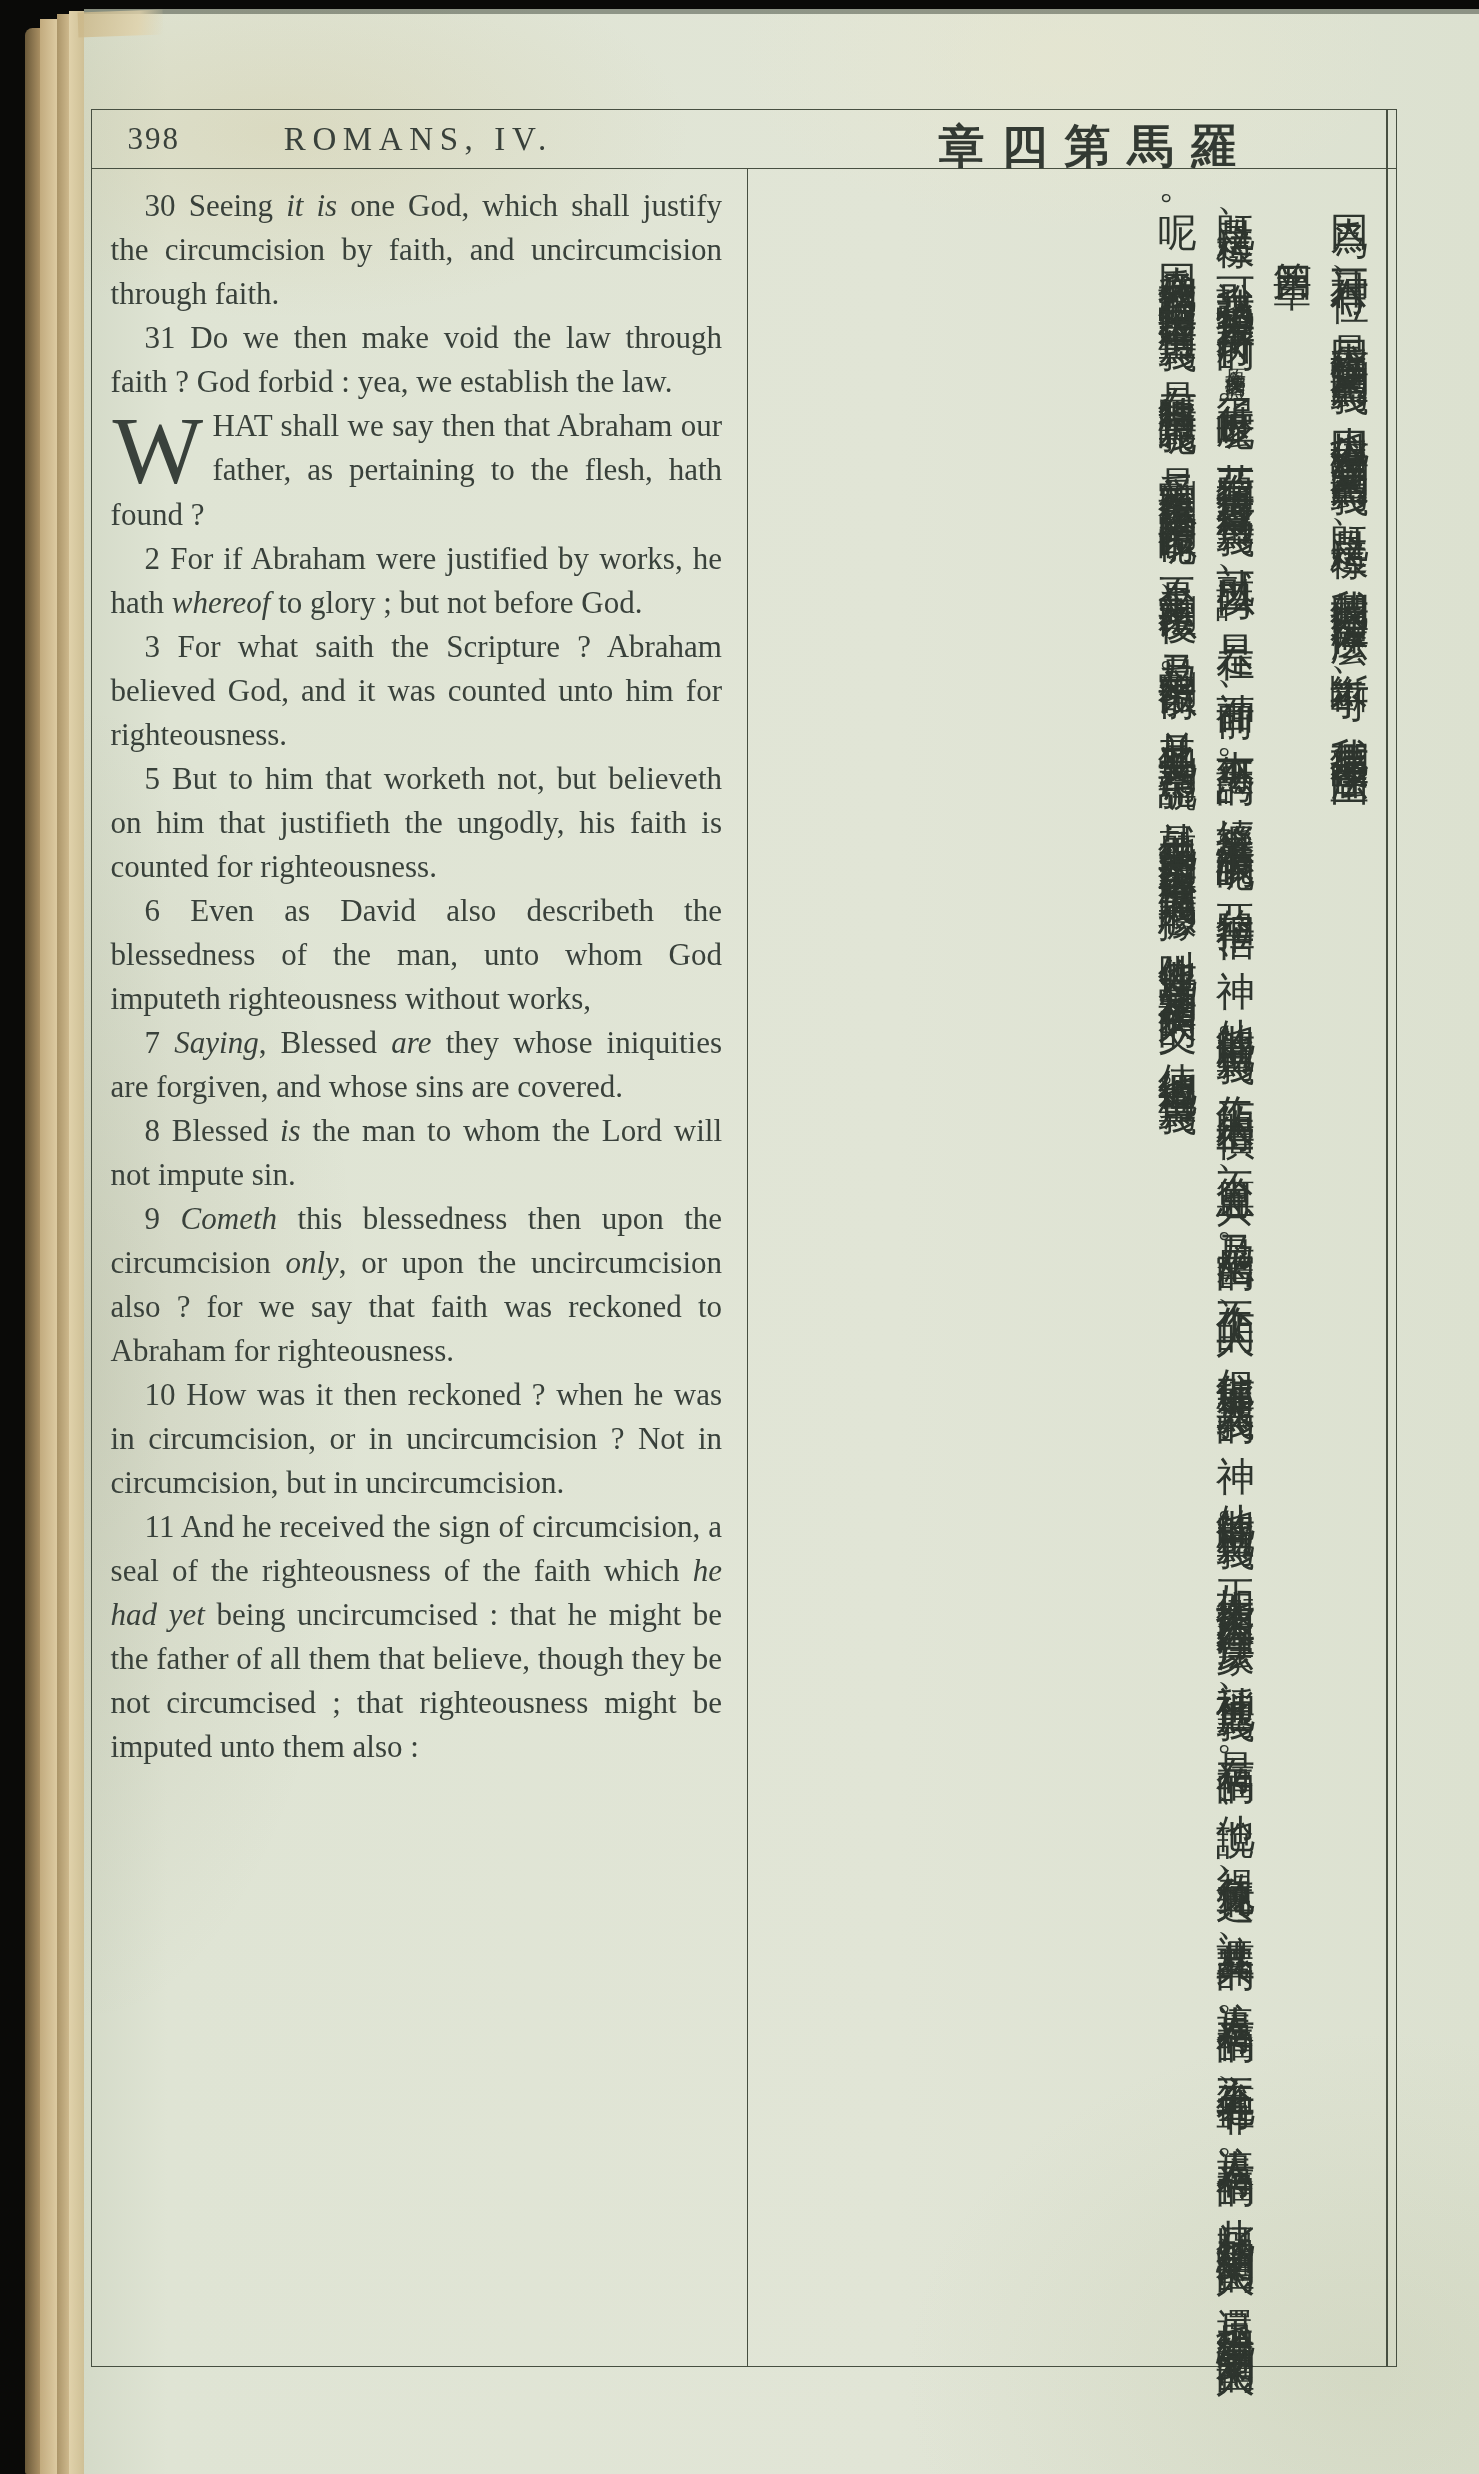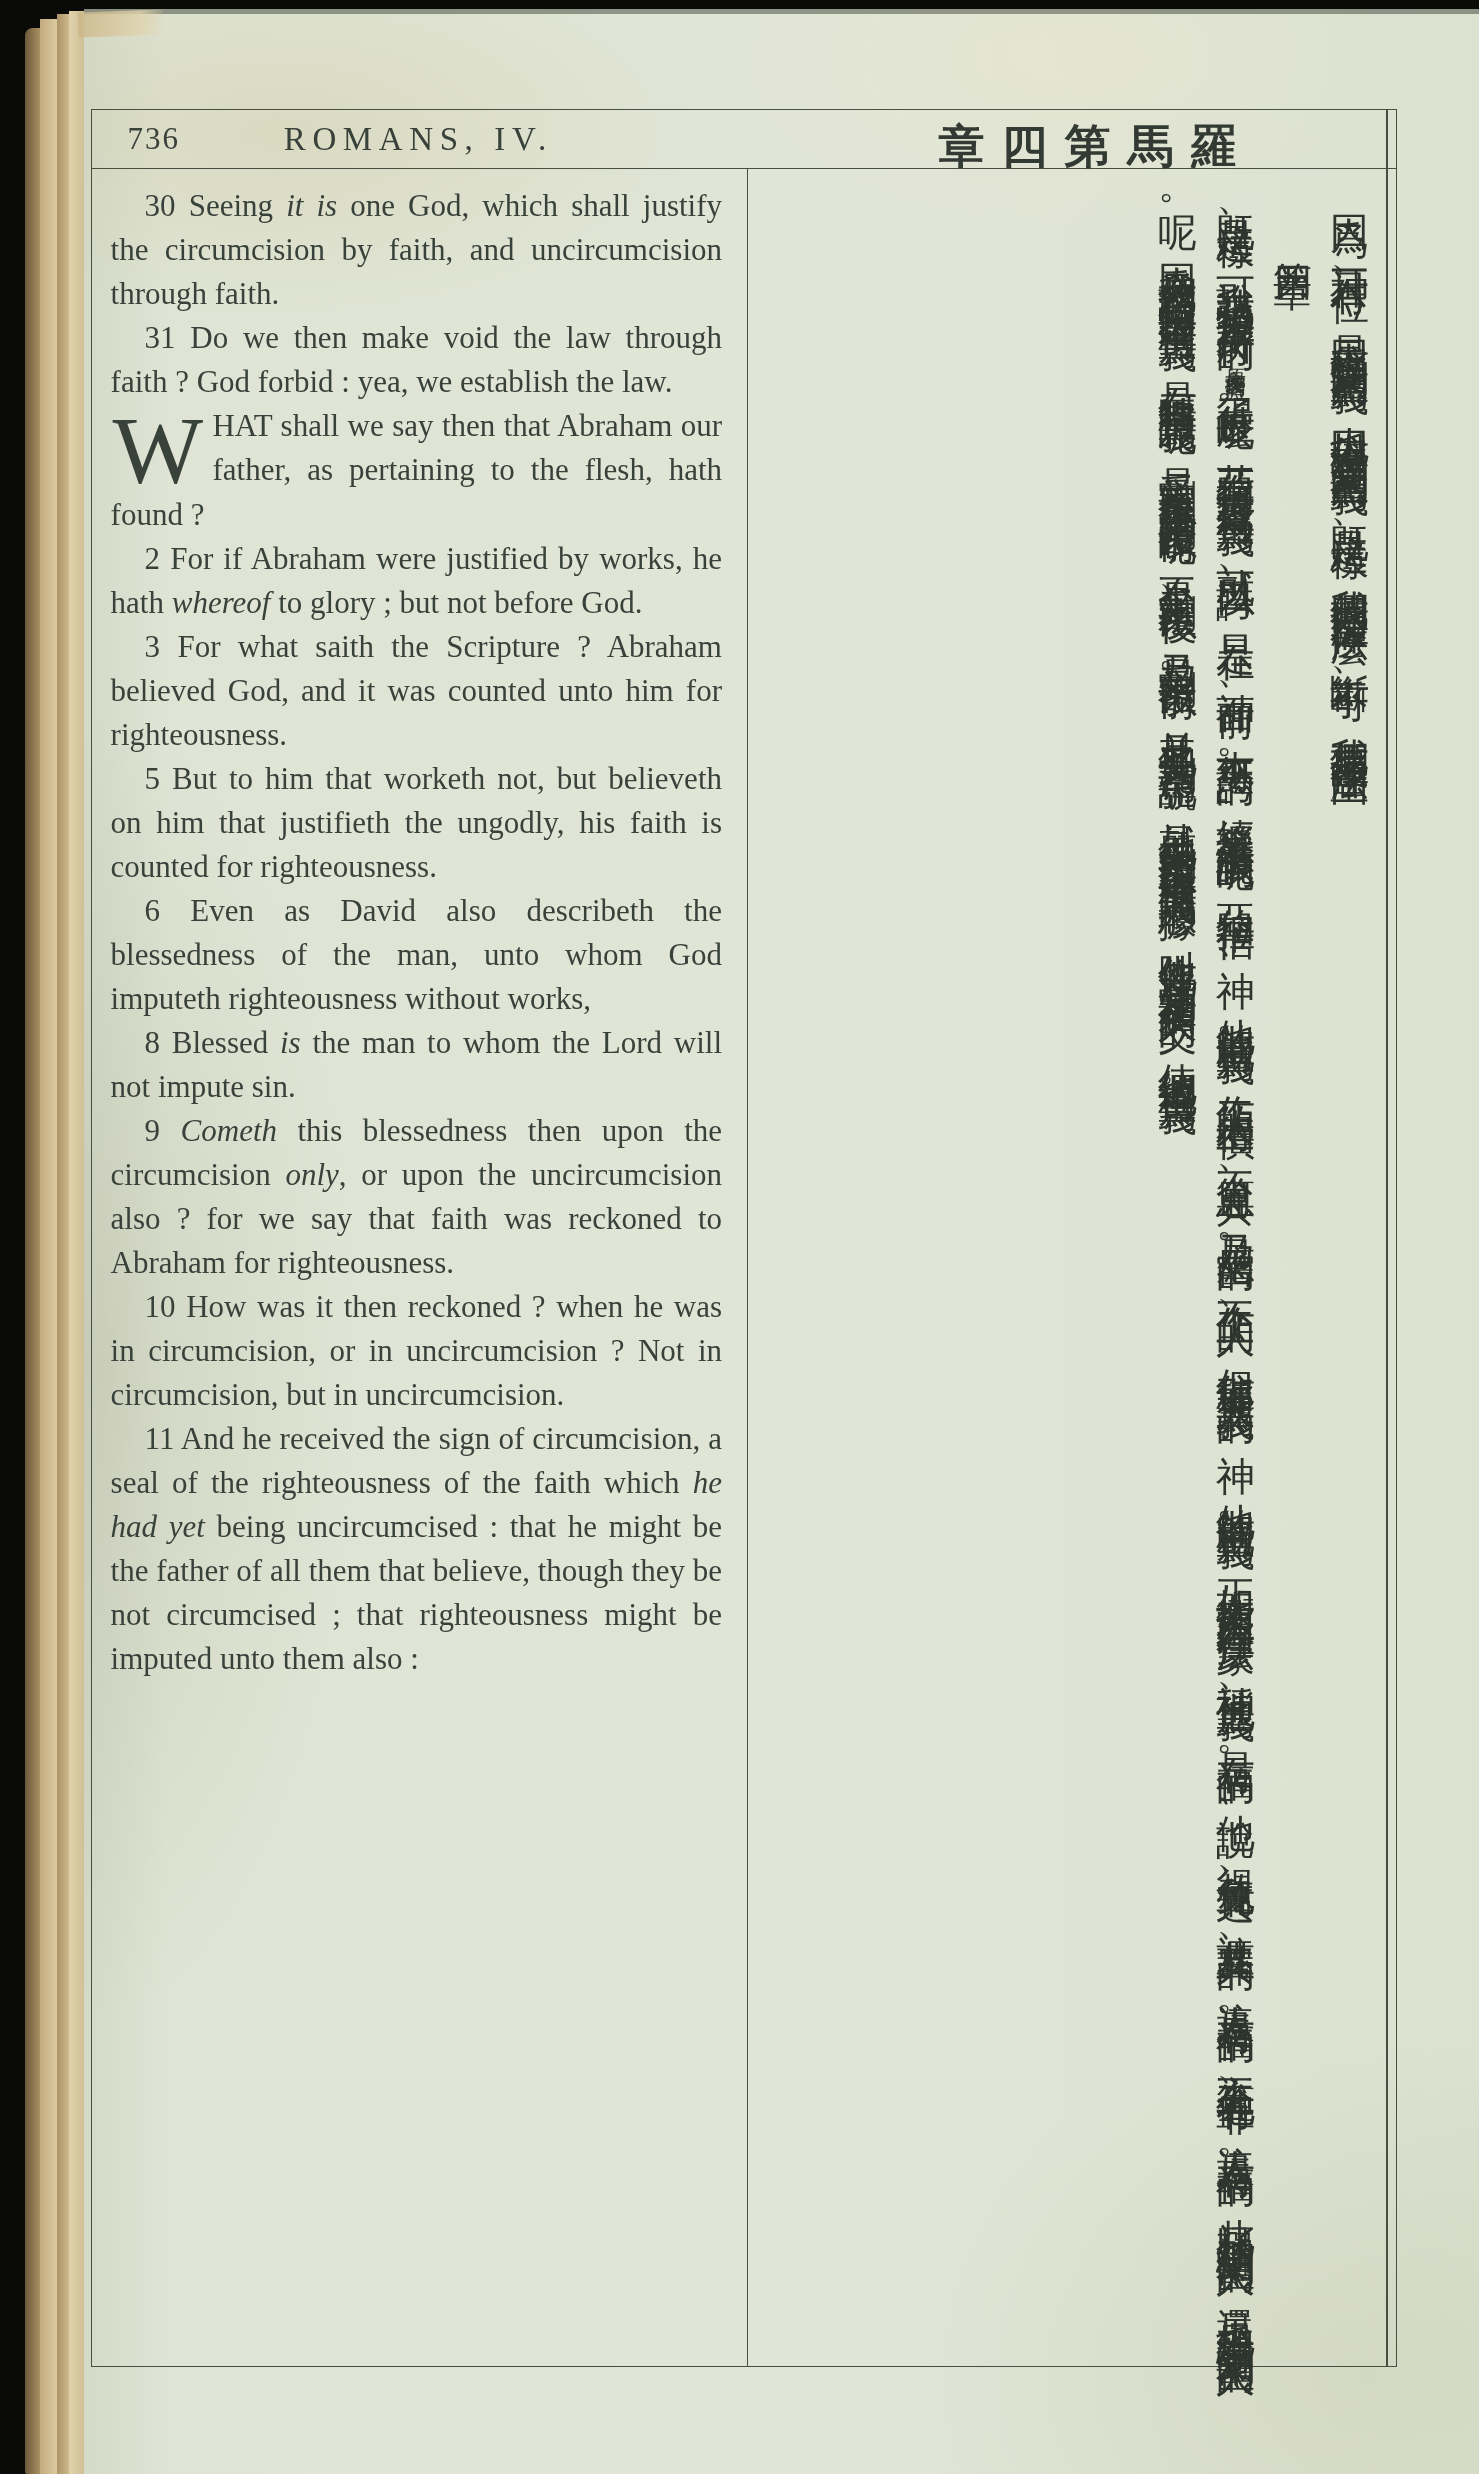--- a/index.html
+++ b/index.html
@@ -87,34 +87,35 @@
 <div class="edge edge-a"></div>
 <div class="edge edge-b"></div>
 <div class="edge edge-c"></div>
 <div class="edge edge-d"></div>
 
 <div class="paper">
   <div class="corner-curl"></div>
 
   <div class="frame">
     <div class="header">
-      <span class="page-num">736</span>
+      <span class="page-num">398</span>
       <span class="title-en">ROMANS, IV.</span>
       <span class="title-zh">章四第馬羅</span>
     </div>
 
     <div class="content">
       <div class="col-en">
           <p class="verse"><span>30 Seeing </span><span class="it">it is</span><span> one God, which shall justify the circumcision by faith, and uncircumcision through faith.</span></p>
           <p class="verse"><span>31 Do we then make void the law through faith ? God forbid : yea, we establish the law.</span></p>
           <p class="verse has-dropcap"><span class="dropcap">W</span><span>HAT shall we say then that Abraham our father, as pertaining to the flesh, hath found ?</span></p>
           <p class="verse"><span>2 For if Abraham were justified by works, he hath </span><span class="it">whereof</span><span> to glory ; but not before God.</span></p>
           <p class="verse"><span>3 For what saith the Scripture ? Abraham believed God, and it was counted unto him for righteousness.</span></p>
           <p class="verse"><span>5 But to him that worketh not, but believeth on him that justifieth the ungodly, his faith is counted for righteousness.</span></p>
           <p class="verse"><span>6 Even as David also describeth the blessedness of the man, unto whom God imputeth righteousness without works,</span></p>
+          <p class="verse"><span>7 </span><span class="it">Saying</span><span>, Blessed </span><span class="it">are</span><span> they whose iniquities are forgiven, and whose sins are covered.</span></p>
           <p class="verse"><span>8 Blessed </span><span class="it">is</span><span> the man to whom the Lord will not impute sin.</span></p>
           <p class="verse"><span>9 </span><span class="it">Cometh</span><span> this blessedness then upon the circumcision </span><span class="it">only</span><span>, or upon the uncircumcision also ? for we say that faith was reckoned to Abraham for righteousness.</span></p>
           <p class="verse"><span>10 How was it then reckoned ? when he was in circumcision, or in uncircumcision ? Not in circumcision, but in uncircumcision.</span></p>
           <p class="verse"><span>11 And he received the sign of circumcision, a seal of the righteousness of the faith which </span><span class="it">he had yet</span><span> being uncircumcised : that he might be the father of all them that believe, though they be not circumcised ; that righteousness might be imputed unto them also :</span></p>
         </div>
       <div class="col-zh">
         <div class="zh-text">
             <p class="zh-para"><span>因爲　神只有一位、是因信稱受割禮的爲義、也因信稱沒有受割禮的爲義。既是這樣、我們因信廢了律法麼、斷乎不可、我們更使律法堅固。</span></p>
             <p class="zh-para zh-heading"><span>第四章</span></p>
             <p class="zh-para"><span>既是這樣、可說我祖亞伯拉罕本身所行的、</span><span class="zh-small">原文作按著肉體</span><span>得了甚麼呢。若亞伯拉罕倚著行爲得稱爲義、就可以誇口、只是在　神面前、本無可誇的。據經上是怎麼說的呢。亞伯拉罕信　神、他的信就稱爲義。作工的人得工價、不算恩典、乃是應當的。不作工的人、但信那稱罪人爲義的　神、他的信就稱爲義。正如大衛指著人不因行律法蒙　神稱他爲義、是有福的。他說、得赦免其過、遮蓋其罪的、這人是有福的。主不算他有罪、這人是有福的。此福只加給受割禮的人、還是也加給沒有受割禮的人呢。因爲我們說過亞伯拉罕因信得稱爲義、是在何時得稱爲義呢。是受割禮以後還是受割禮以前呢、不是受割禮以後、乃是受割禮以前。並且他受了割禮爲記號、就是他未受割禮以前因信得稱爲義的憑據、叫他作凡沒有受割禮相信的人的父、使他們也得稱爲義。</span></p>

